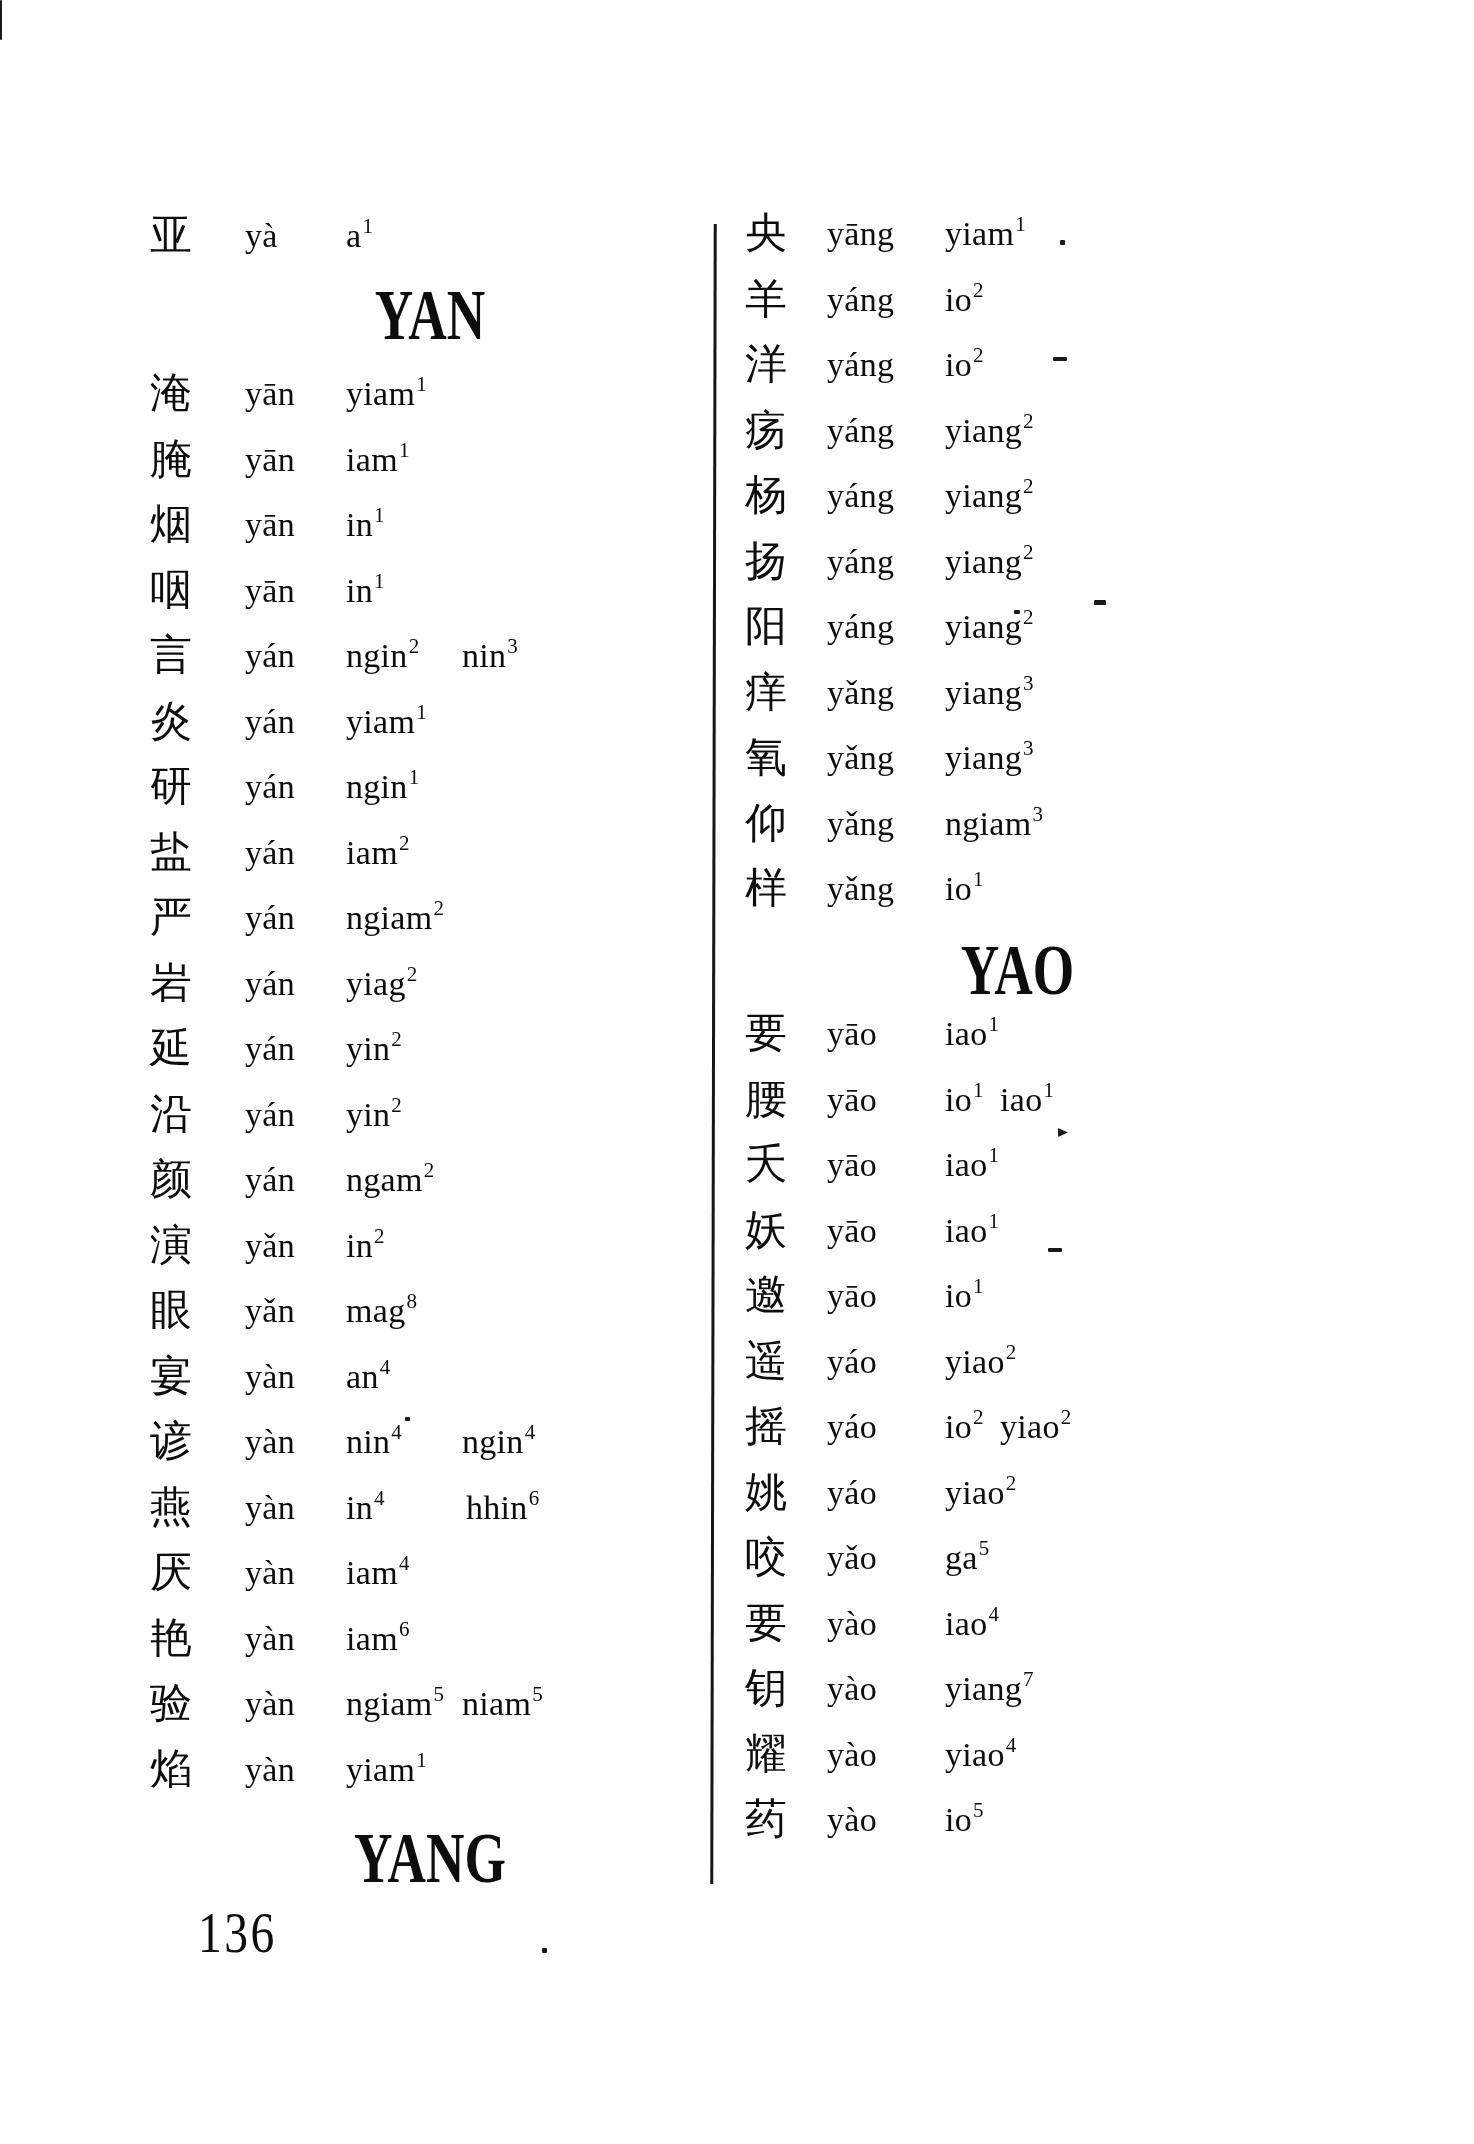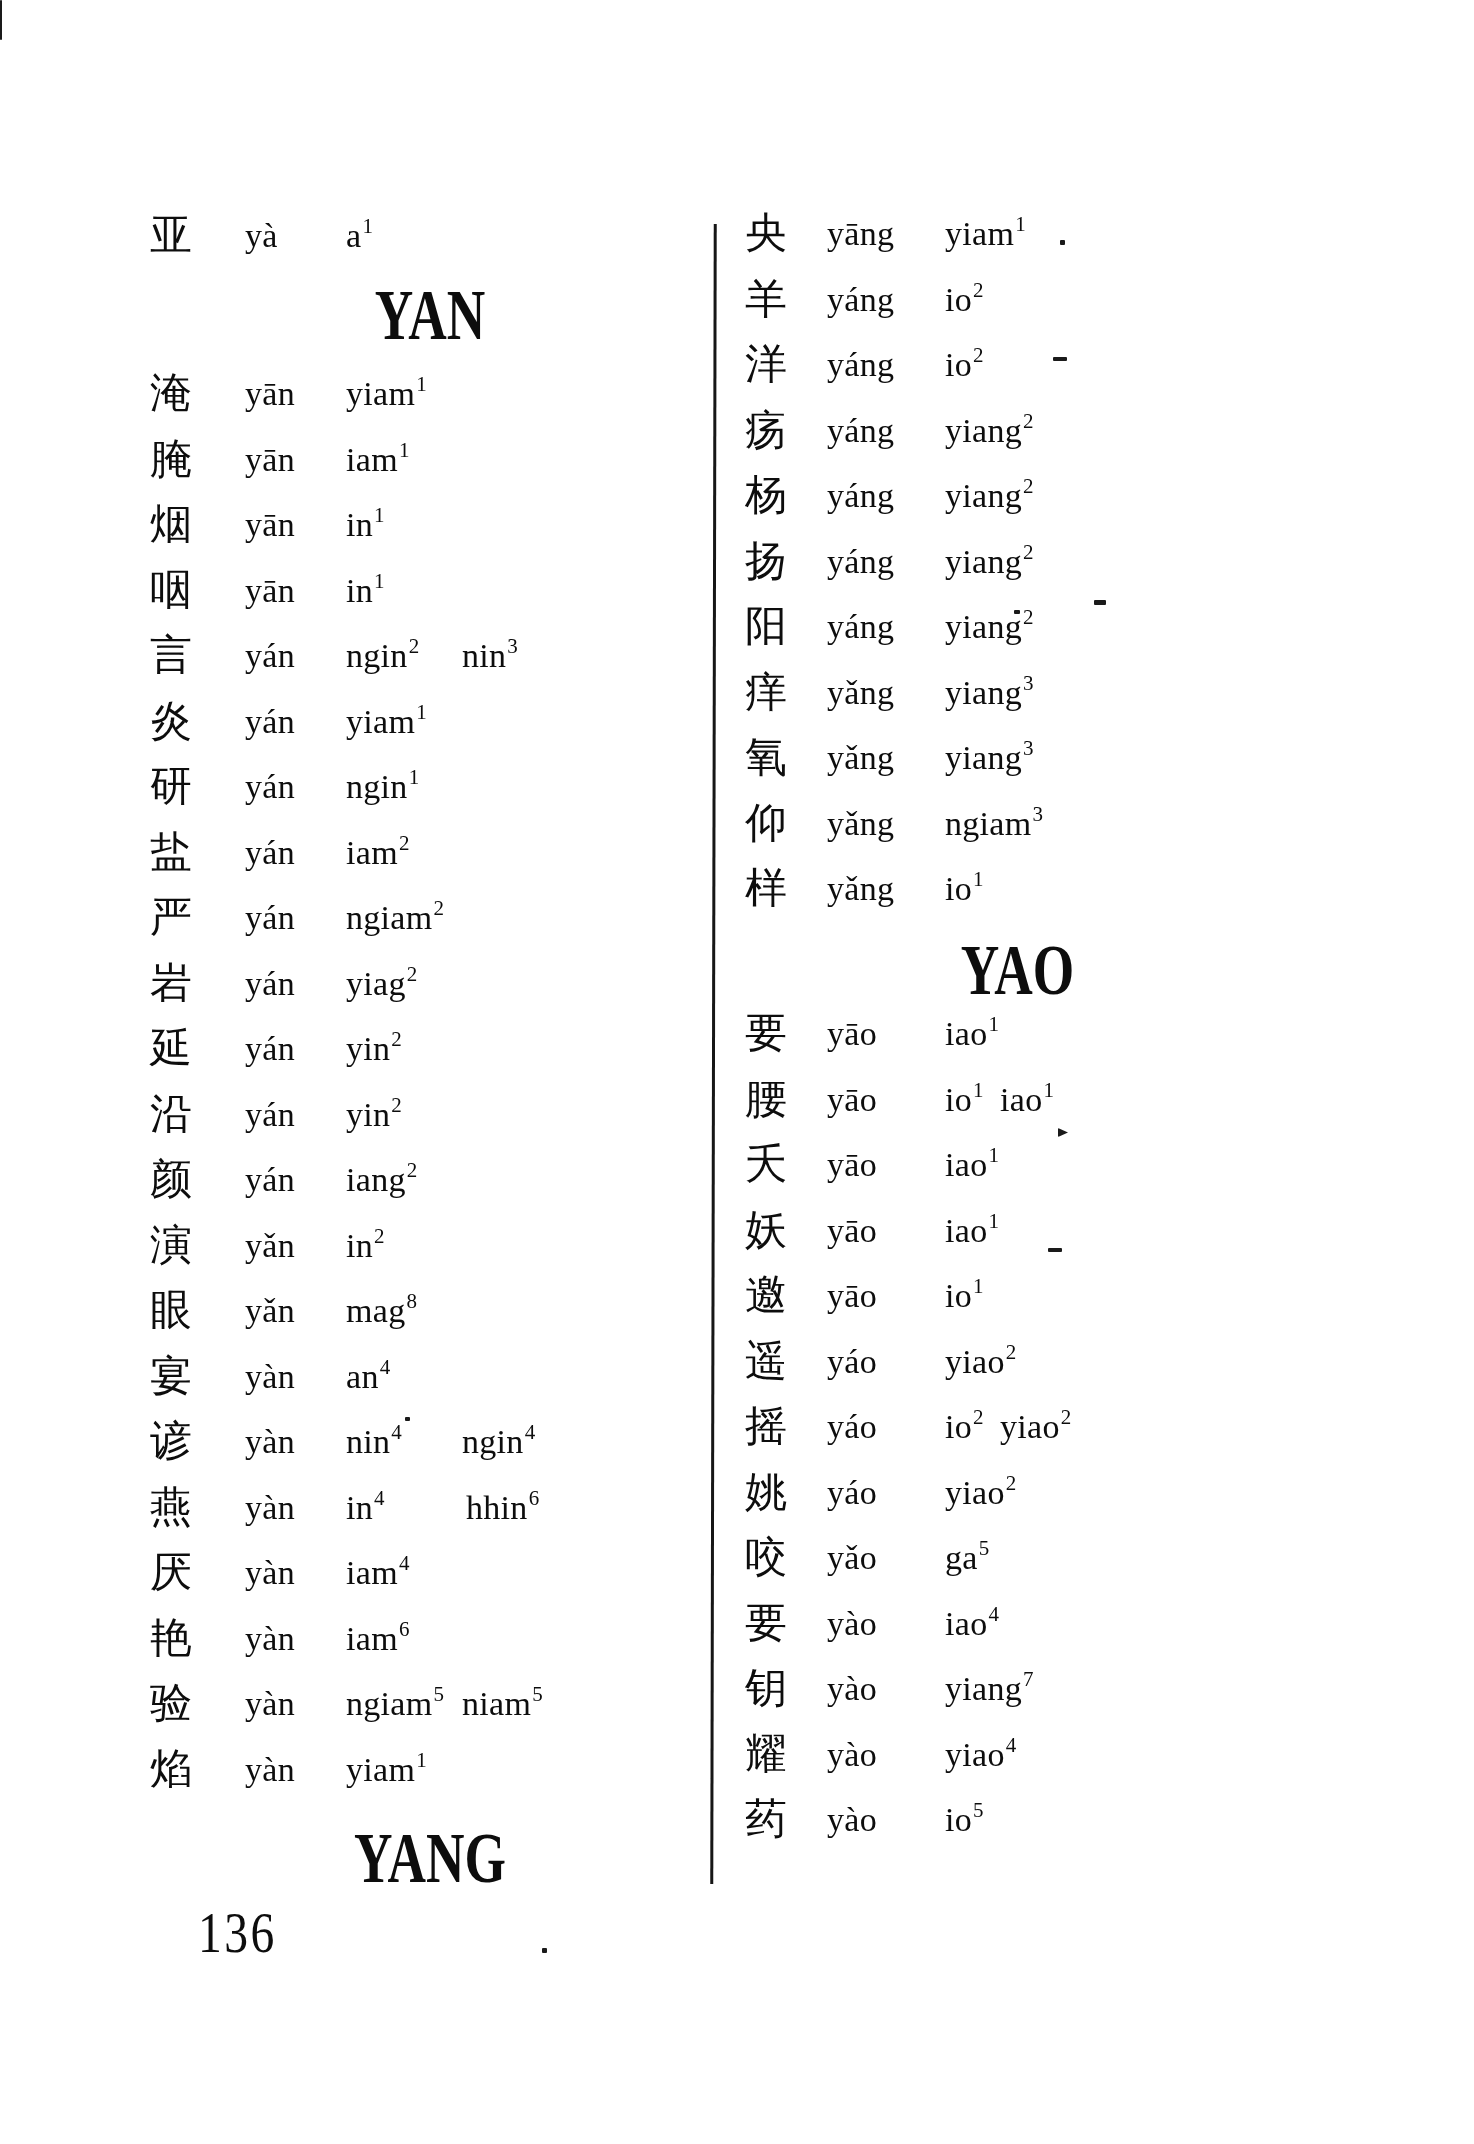--- a/index.html
+++ b/index.html
@@ -115,21 +115,21 @@
         <span class="lat" style="left:196px"><span>yin</span><sup class="tone">2</sup></span>
       </div>
       <div class="row" style="top: 1089px; left: 150px;">
         <span class="char">沿</span>
         <span class="lat" style="left:95px">yán</span>
         <span class="lat" style="left:196px"><span>yin</span><sup class="tone">2</sup></span>
       </div>
       <div class="row" style="top: 1154px; left: 150px;">
         <span class="char">颜</span>
         <span class="lat" style="left:95px">yán</span>
-        <span class="lat" style="left:196px"><span>iang</span><sup class="tone">2</sup></span>
+        <span class="lat" style="left:196px"><span>ngam</span><sup class="tone">2</sup></span>
       </div>
       <div class="row" style="top: 1220px; left: 150px;">
         <span class="char">演</span>
         <span class="lat" style="left:95px">yǎn</span>
         <span class="lat" style="left:196px"><span>in</span><sup class="tone">2</sup></span>
       </div>
       <div class="row" style="top: 1285px; left: 150px;">
         <span class="char">眼</span>
         <span class="lat" style="left:95px">yǎn</span>
         <span class="lat" style="left:196px"><span>mag</span><sup class="tone">8</sup></span>

